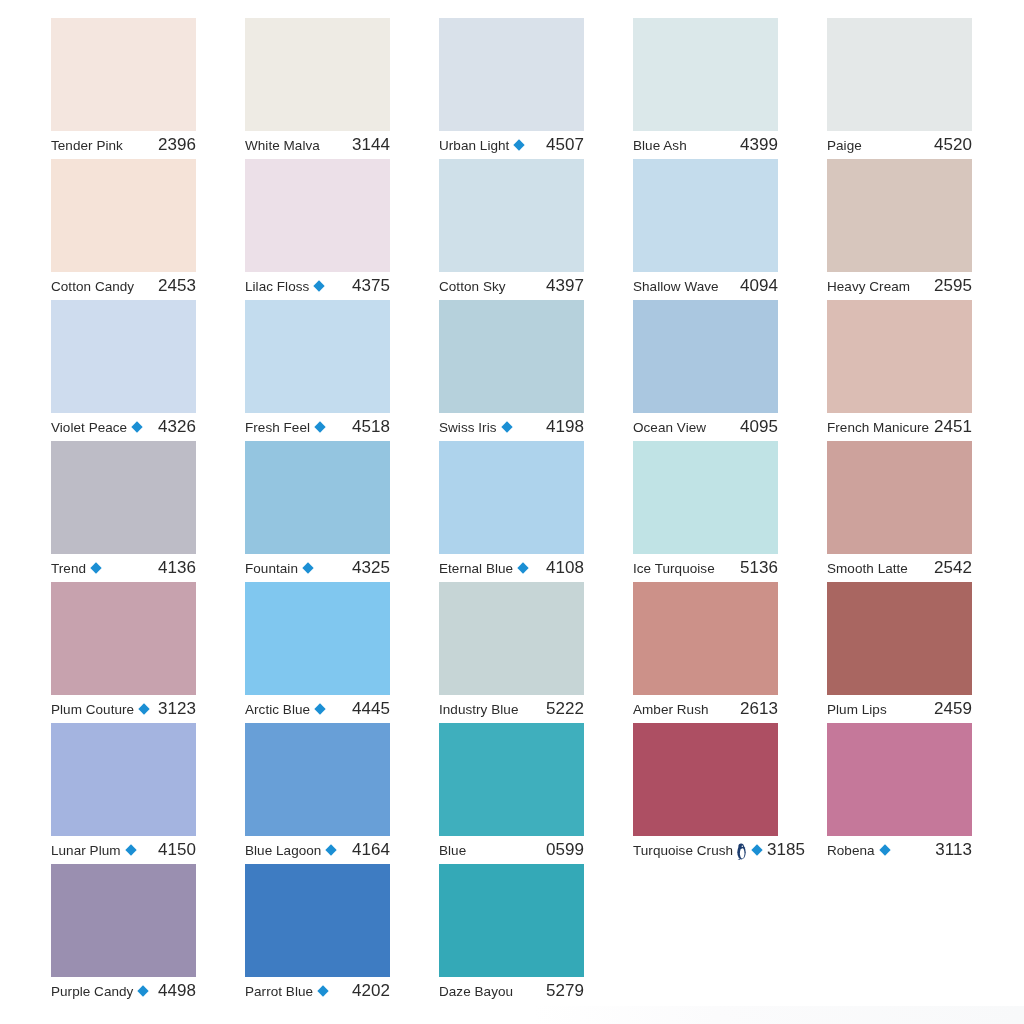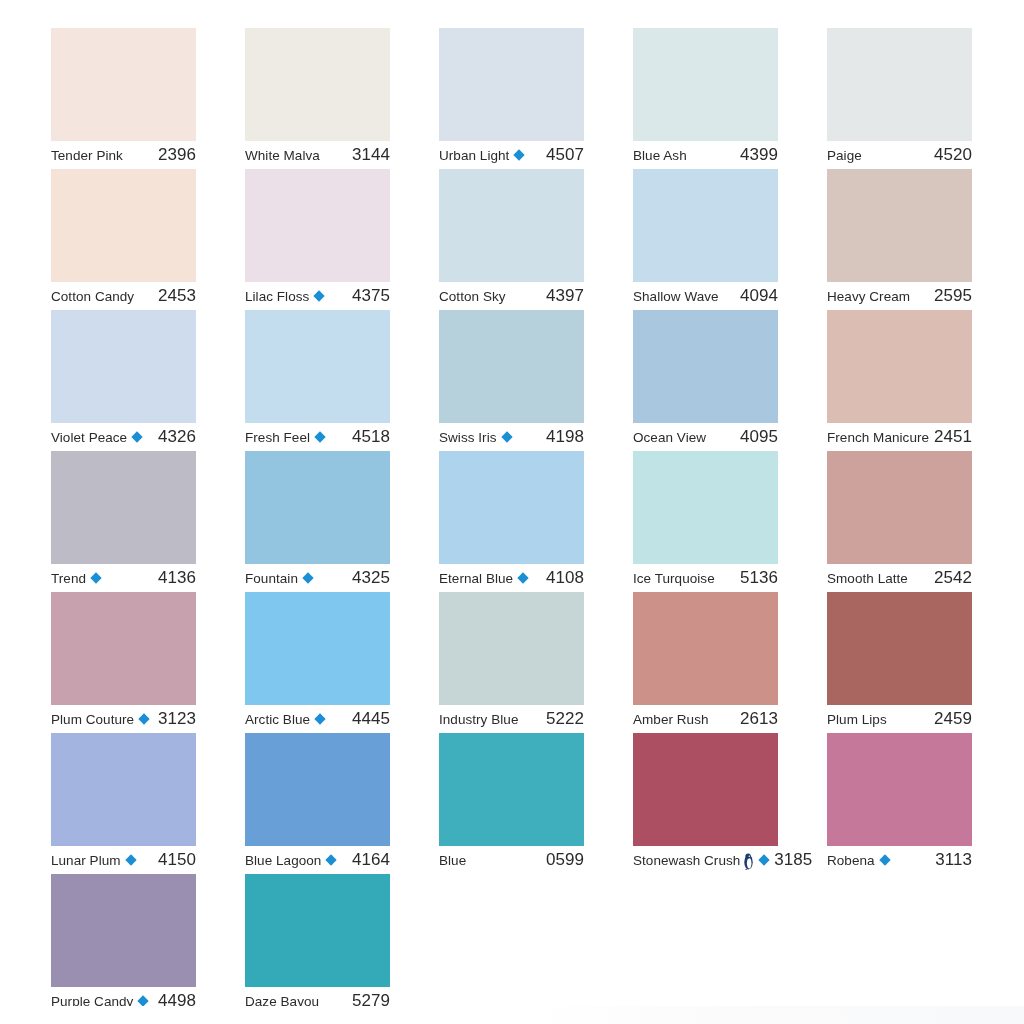--- a/index.html
+++ b/index.html
@@ -29,21 +29,20 @@
     row-gap: 0px;
     align-content: start;
   }
 
   .swatch-cell {
     position: relative;
     width: 145px;
     height: 141px;
     display: flex;
     flex-direction: column;
-    margin-top: 10px;
   }
 
   .swatch-chip {
     width: 145px;
     height: 113px;
     display: block;
     flex: 0 0 113px;
   }
 
   .swatch-caption {
@@ -376,21 +375,21 @@
         <span class="caption-left">
           <span class="swatch-name">Blue</span>
         </span>
         <span class="swatch-code">0599</span>
       </div>
     </div>
     <div class="swatch-cell">
       <div class="swatch-chip" style="background-color: rgb(173, 79, 99);"></div>
       <div class="swatch-caption">
         <span class="caption-left">
-          <span class="swatch-name">Stonewash Crush</span>
+          <span class="swatch-name">Turquoise Crush</span>
           <span class="marker-penguin">
             <svg viewBox="0 0 11 17" width="11" height="17" aria-hidden="true">
               <ellipse cx="5.5" cy="9.2" rx="4.2" ry="7.2" fill="#1c3c6e"></ellipse>
               <ellipse cx="6.2" cy="10.2" rx="2.3" ry="5.4" fill="#ffffff"></ellipse>
               <circle cx="5.1" cy="3.1" r="2.7" fill="#1c3c6e"></circle>
               <circle cx="6.3" cy="3.3" r="0.7" fill="#ffffff"></circle>
               <path d="M7.3 3.4 L9.6 4.2 L7.3 4.6 Z" fill="#1c3c6e"></path>
               <path d="M1.6 16.6 L4.0 15.4 L4.4 16.7 Z" fill="#1c3c6e"></path>
             </svg>
           </span>
@@ -413,20 +412,30 @@
       <div class="swatch-chip" style="background-color: rgb(154, 143, 176);"></div>
       <div class="swatch-caption">
         <span class="caption-left">
           <span class="swatch-name">Purple Candy</span>
           <span class="marker-diamond"></span>
         </span>
         <span class="swatch-code">4498</span>
       </div>
     </div>
     <div class="swatch-cell">
+      <div class="swatch-chip" style="background-color: rgb(62, 124, 194);"></div>
+      <div class="swatch-caption">
+        <span class="caption-left">
+          <span class="swatch-name">Parrot Blue</span>
+          <span class="marker-diamond"></span>
+        </span>
+        <span class="swatch-code">4202</span>
+      </div>
+    </div>
+    <div class="swatch-cell">
       <div class="swatch-chip" style="background-color: rgb(52, 169, 183);"></div>
       <div class="swatch-caption">
         <span class="caption-left">
           <span class="swatch-name">Daze Bayou</span>
         </span>
         <span class="swatch-code">5279</span>
       </div>
     </div>
   </div>
 <div id="page-bottom-shade"></div>

